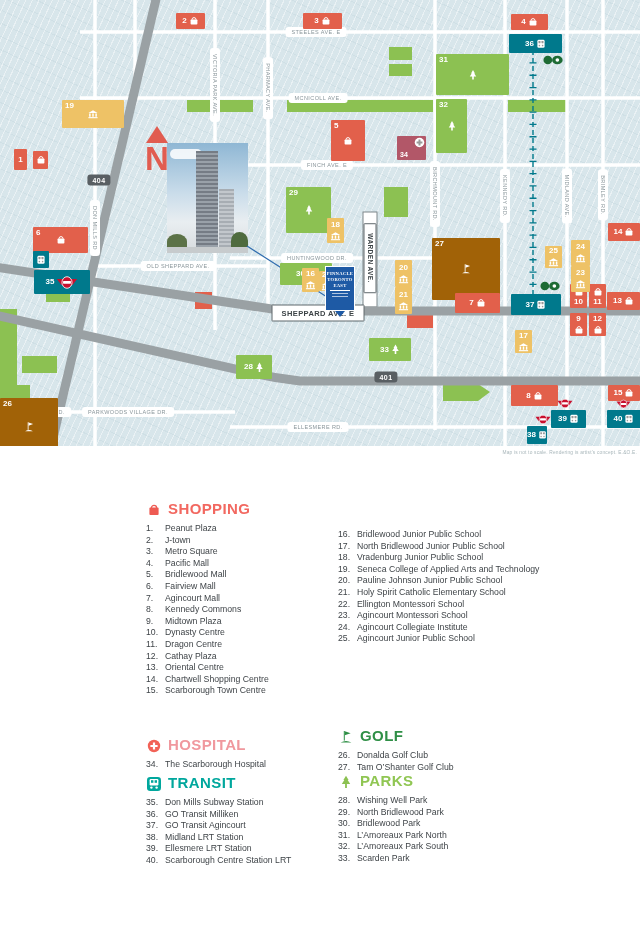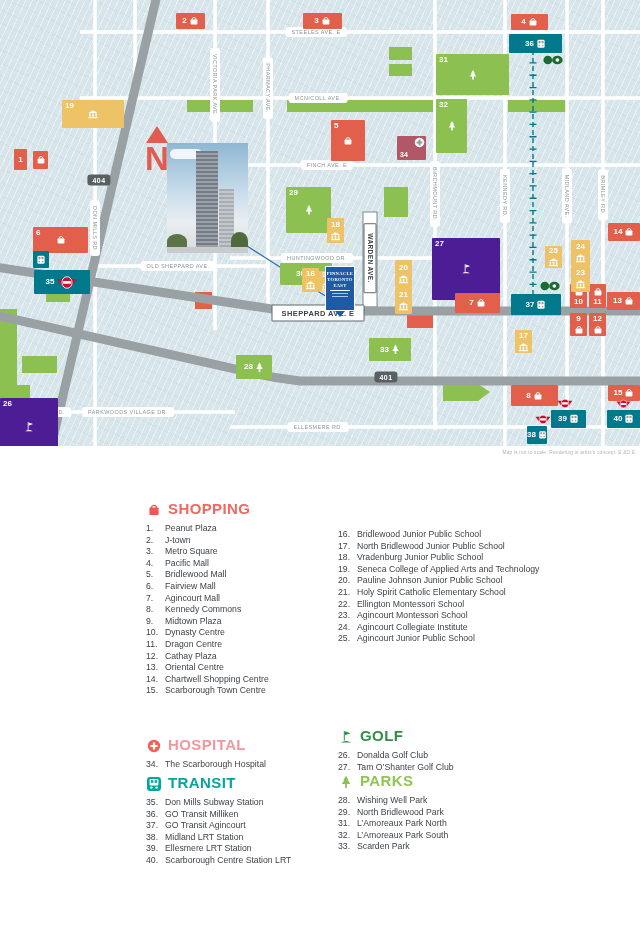--- a/index.html
+++ b/index.html
@@ -22,21 +22,21 @@
   
   .marker{position:absolute;display:flex;align-items:center;justify-content:center;gap:2px;
     color:#fff;border-radius:1px;z-index:6;}
   .mnum{font-weight:bold;font-size:8px;line-height:1;}
   .micon{display:flex;align-items:center;justify-content:center;}
   .micon svg{display:block;width:100%;height:100%;}
   .cat-shopping{background:#e2604b;}
   .cat-schools{background:#eec266;}
   .cat-transit{background:#00798c;}
   .cat-parks{background:#8cc152;}
-  .cat-golf{background:#4c1d95;}
+  .cat-golf{background:#a16207;}
   .cat-hospital{background:#b25768;}
   .marker.bare{background:transparent;}
   .lay-col{flex-direction:column;gap:2px;}
   .lay-col-rev{flex-direction:column-reverse;gap:1px;}
   .lay-area .mnum{position:absolute;left:3px;top:2px;}
   .lay-area .micon{position:absolute;left:50%;top:50%;transform:translate(-50%,-50%);}
   .lay-hosp .mnum{position:absolute;left:3px;bottom:2px;font-size:7px;}
   .lay-hosp .micon{position:absolute;right:1px;top:1px;}
   
   #north{position:absolute;left:140px;top:126px;z-index:4;text-align:center;width:34px;}
@@ -875,20 +875,24 @@
   <div class="litems">
       <div class="litem">
         <span class="ln-num">28.</span>
         <span class="ln-label">Wishing Well Park</span>
       </div>
       <div class="litem">
         <span class="ln-num">29.</span>
         <span class="ln-label">North Bridlewood Park</span>
       </div>
       <div class="litem">
+        <span class="ln-num">30.</span>
+        <span class="ln-label">Bridlewood Park</span>
+      </div>
+      <div class="litem">
         <span class="ln-num">31.</span>
         <span class="ln-label">L’Amoreaux Park North</span>
       </div>
       <div class="litem">
         <span class="ln-num">32.</span>
         <span class="ln-label">L’Amoreaux Park South</span>
       </div>
       <div class="litem">
         <span class="ln-num">33.</span>
         <span class="ln-label">Scarden Park</span>

